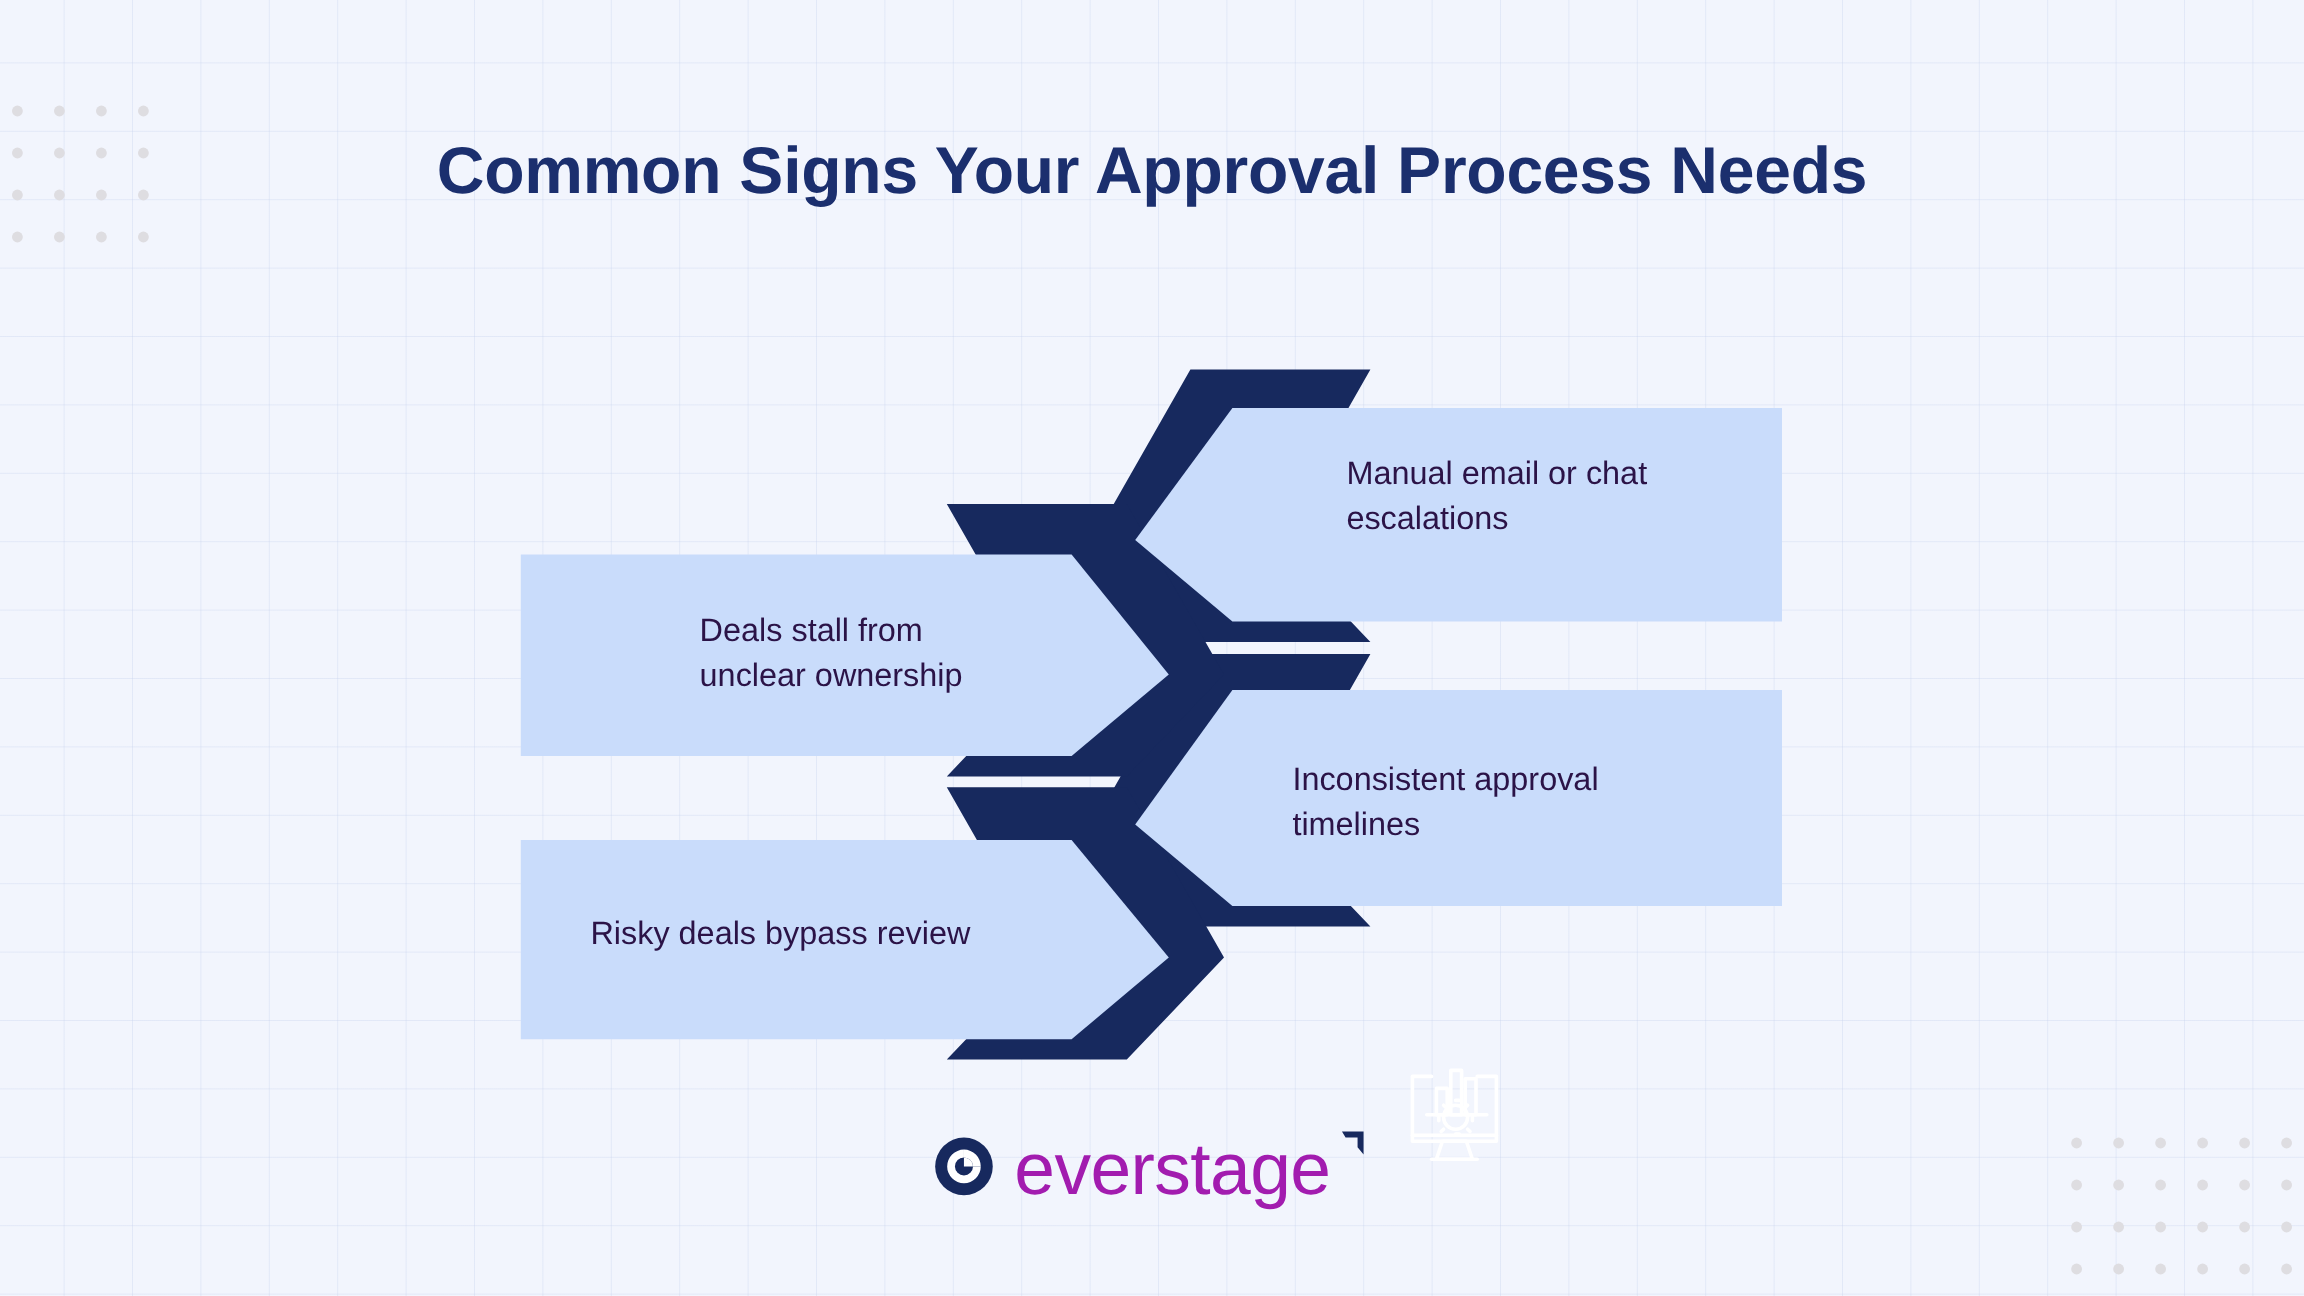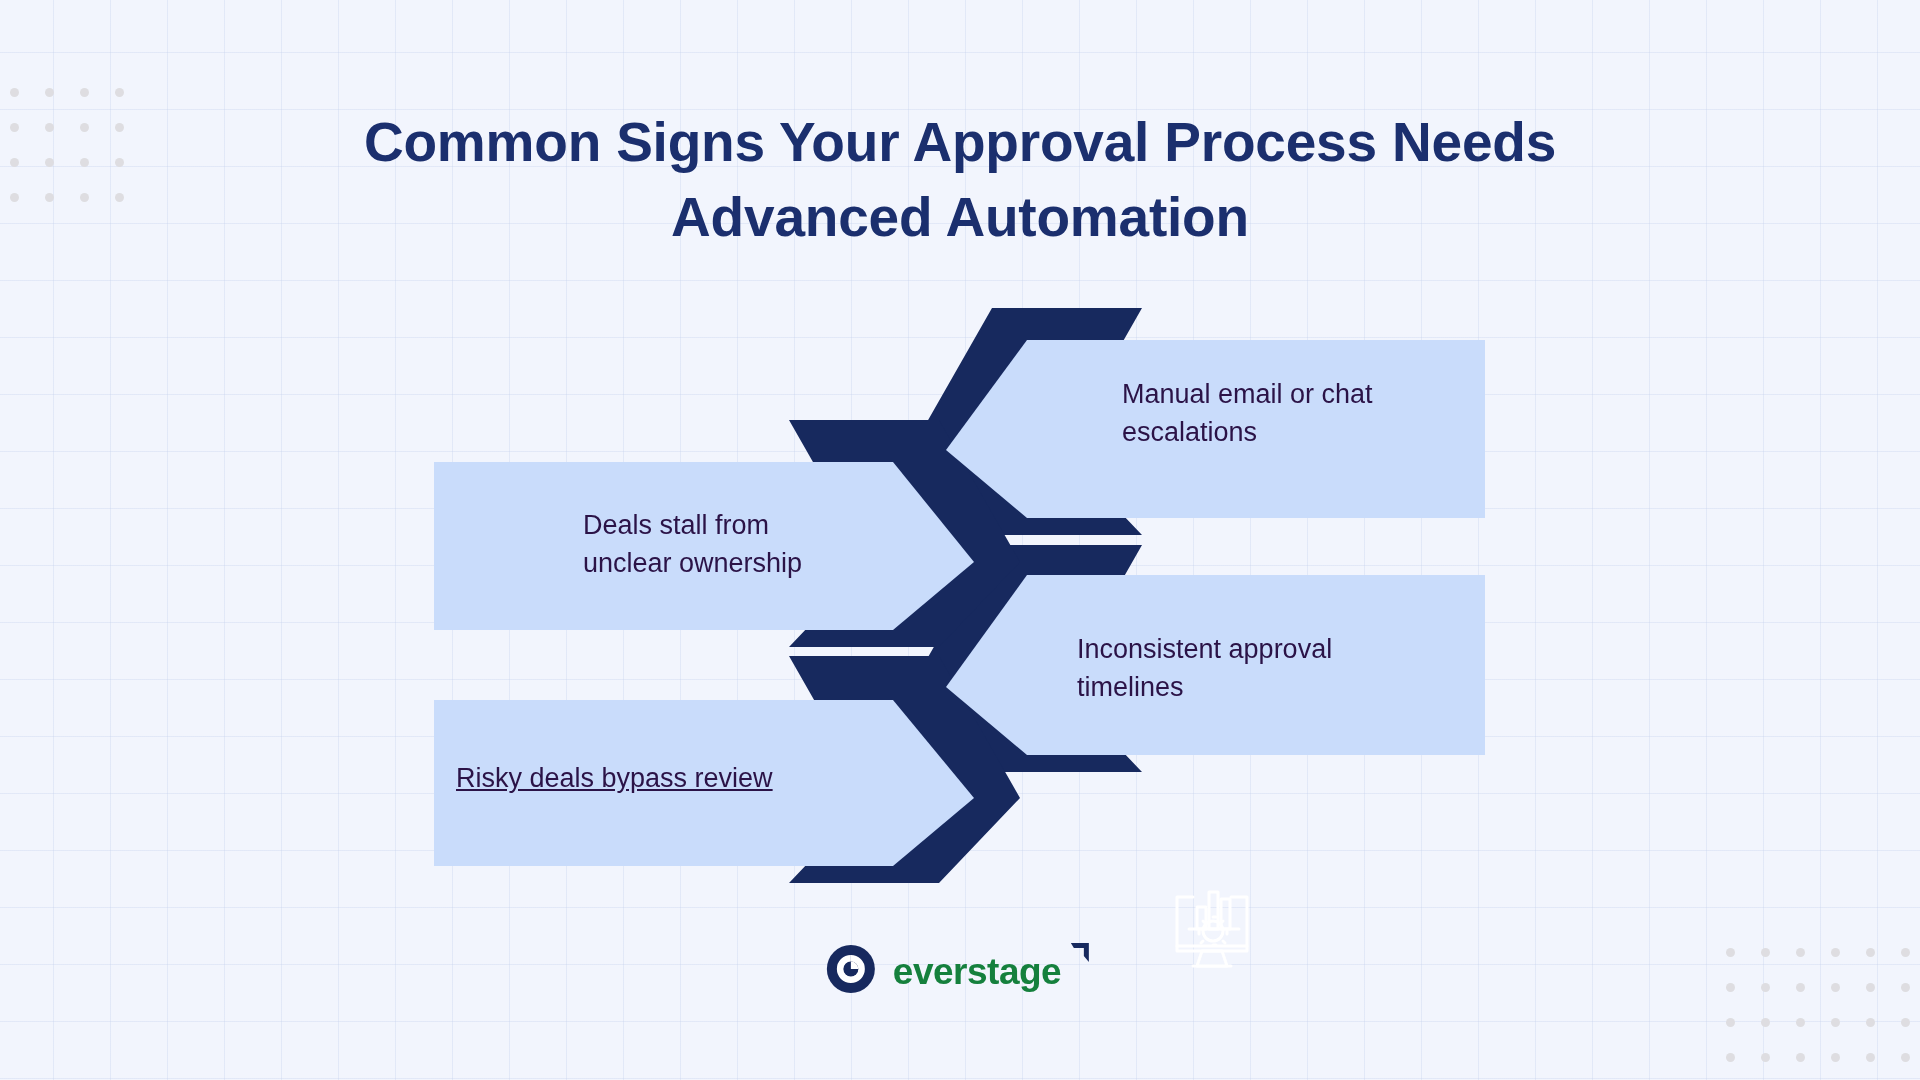--- a/index.html
+++ b/index.html
@@ -74,36 +74,35 @@
     position:absolute;
     color:#2b1347;
     font-size:27px;
     line-height:1.42;
     font-family:"Liberation Sans", sans-serif;
     white-space:pre-line;
   }
   #label-manual-escalations  { left:1077px; top:375px;margin-left:45px; }
   #label-inconsistent-timelines { left:1077px; top:630px; }
   #label-deals-stall { left:583px; top:506px; text-align:left; width:266px; }
-  #label-risky-deals { left:456px; top:759px;text-decoration:underline; }
+  #label-risky-deals { left:492px; top:759px; }
 
   
   #footer-logo {
     position:absolute;
     left:50%; transform:translateX(-50%);
     top:944px;
     display:flex; align-items:center; gap:17px;
   }
   #footer-logo .logo-word {
-    color:#15803d;
-    font-size:37px;
+    color:#a21caf;
+    font-size:61px;
     letter-spacing:-0.5px;
     line-height:1;
     font-family:"Liberation Sans", sans-serif;
-    font-weight:bold;
   }
   #watermark-icon {
     position:absolute;
     left:1157px; top:884px;
     opacity:1;
   }
 </style>
 </head>
 <body>
 
@@ -150,21 +149,20 @@
   <span class="dot"></span>
     <span class="dot"></span>
     <span class="dot"></span>
     <span class="dot"></span>
     <span class="dot"></span>
     <span class="dot"></span>
 </div>
 
 <div id="title-block">
   <span class="title-line">Common Signs Your Approval Process Needs</span>
-  <span class="title-line">Advanced Automation</span>
 </div>
 
 <div id="diagram">
   <svg viewBox="0 0 1920 620" xmlns="http://www.w3.org/2000/svg">
 
     <path fill="#17295e" d="M 992,18 L 1142,18 L 1061,160 L 1142,245 L 992,245 L 911,160 Z"></path>
 
     <path fill="#17295e" d="M 992,255 L 1142,255 L 1061,397 L 1142,482 L 992,482 L 911,397 Z"></path>
 
     <path fill="#17295e" d="M 789,130 L 939,130 L 1020,272 L 939,357 L 789,357 L 870,272 Z"></path>

